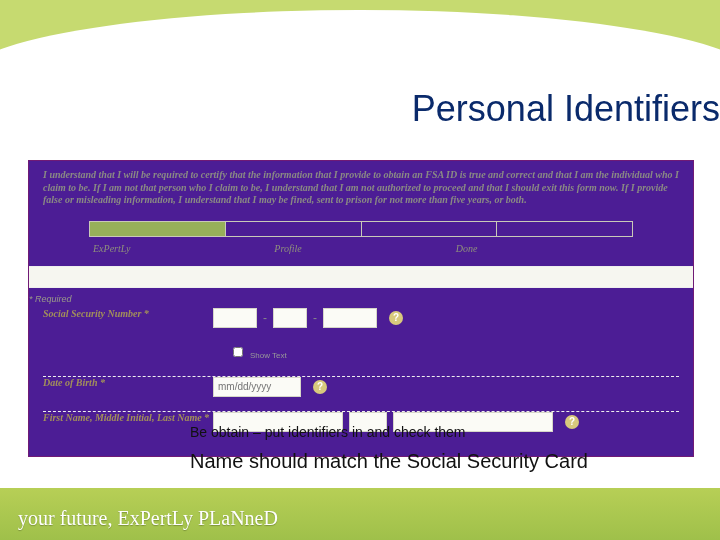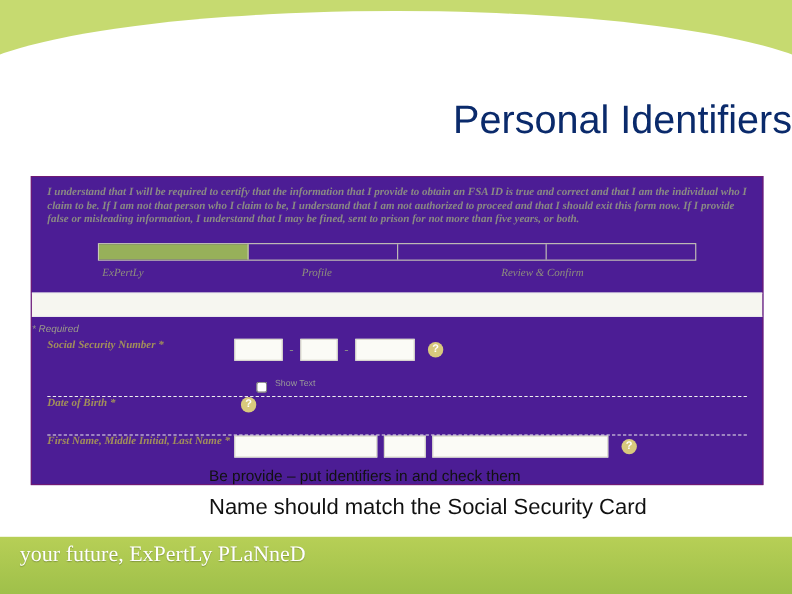--- a/index.html
+++ b/index.html
@@ -27,28 +27,28 @@
   .row{display:flex;align-items:flex-start;min-height:34px;border-top:1px dashed #eee}
   .row:first-child{border-top:none}
   .rlabel{width:170px;font-size:10px;color:#a28f5a;font-family:Georgia,serif;font-style:italic;font-weight:bold}
   .fields{display:flex;align-items:center;gap:6px}
   input.txt{height:18px;border:1px solid #d6d6c8;background:#fbfbf6;font-size:10px;padding:0 4px;color:#555}
   .ssn1{width:34px} .ssn2{width:24px} .ssn3{width:44px}
   .dob{width:78px;color:#bbb}
   .nm1{width:120px}.nm2{width:28px}.nm3{width:150px}
   .dash{color:#888;font-size:12px}
   .help{width:14px;height:14px;border-radius:50%;background:#d8c97d;color:#fff;font-size:10px;line-height:14px;text-align:center;font-weight:bold;cursor:pointer;margin-left:6px}
-  .showtext{display:flex;align-items:flex-start;gap:4px;margin:2px 0 0 186px;font-size:8px;color:#999}
+  .showtext{display:flex;align-items:flex-end;gap:4px;margin:2px 0 16px 186px;font-size:8px;color:#999}
   .showtext input{width:10px;height:10px}
   
   .note1{position:absolute;left:190px;top:424px;font-size:14px;color:#111}
   .note2{position:absolute;left:190px;top:450px;font-size:20px;color:#111}
   
   .footer{position:absolute;left:0;bottom:0;width:720px;height:52px;background:linear-gradient(#b7cf56,#9fc04a)}
-  .footer .txtline{position:absolute;left:18px;bottom:24px;color:#fff;font-size:20px;font-family:"Comic Sans MS",cursive;text-shadow:0 1px 1px rgba(0,0,0,.25)}
+  .footer .txtline{position:absolute;left:18px;bottom:10px;color:#fff;font-size:20px;font-family:"Comic Sans MS",cursive;text-shadow:0 1px 1px rgba(0,0,0,.25)}
 </style>
 </head>
 <body>
 
 <div class="slide">
   <div class="band"></div>
   <div class="swoosh2"></div>
   <div class="swoosh"></div>
 
   <div class="title">Personal Identifiers</div>
@@ -59,21 +59,21 @@
     <div class="stepper">
       <div class="steps">
         <div class="step active"></div>
         <div class="step"></div>
         <div class="step"></div>
         <div class="step"></div>
       </div>
       <div class="labels">
         <div class="lab">ExPertLy</div>
         <div class="lab">Profile</div>
-        <div class="lab">Review &amp; Confirm</div>
+        <div class="lab">Done</div>
       </div>
     </div>
 
     <div class="spacer"></div>
     <div class="req">* Required</div>
 
     <div class="rows">
 
       <div class="row">
         <div class="rlabel">Social Security Number *</div>
@@ -87,36 +87,37 @@
         </div>
       </div>
       <div class="showtext">
         <input type="checkbox" style="">
         <span>Show Text</span>
       </div>
 
       <div class="row">
         <div class="rlabel">Date of Birth *</div>
         <div class="fields">
+          <input class="txt dob" placeholder="mm/dd/yyyy" style="">
           <span class="help">?</span>
         </div>
       </div>
 
       <div class="row">
         <div class="rlabel">First Name, Middle Initial, Last Name *</div>
         <div class="fields">
           <input class="txt nm1" style="">
           <input class="txt nm2" style="">
           <input class="txt nm3" style="">
           <span class="help">?</span>
         </div>
       </div>
 
     </div>
   </div>
 
-  <div class="note1">Be provide – put identifiers in and check them</div>
+  <div class="note1">Be obtain – put identifiers in and check them</div>
   <div class="note2">Name should match the Social Security Card</div>
 
   <div class="footer">
     <div class="txtline">your future, ExPertLy PLaNneD</div>
   </div>
 </div>
 
 </body></html>

